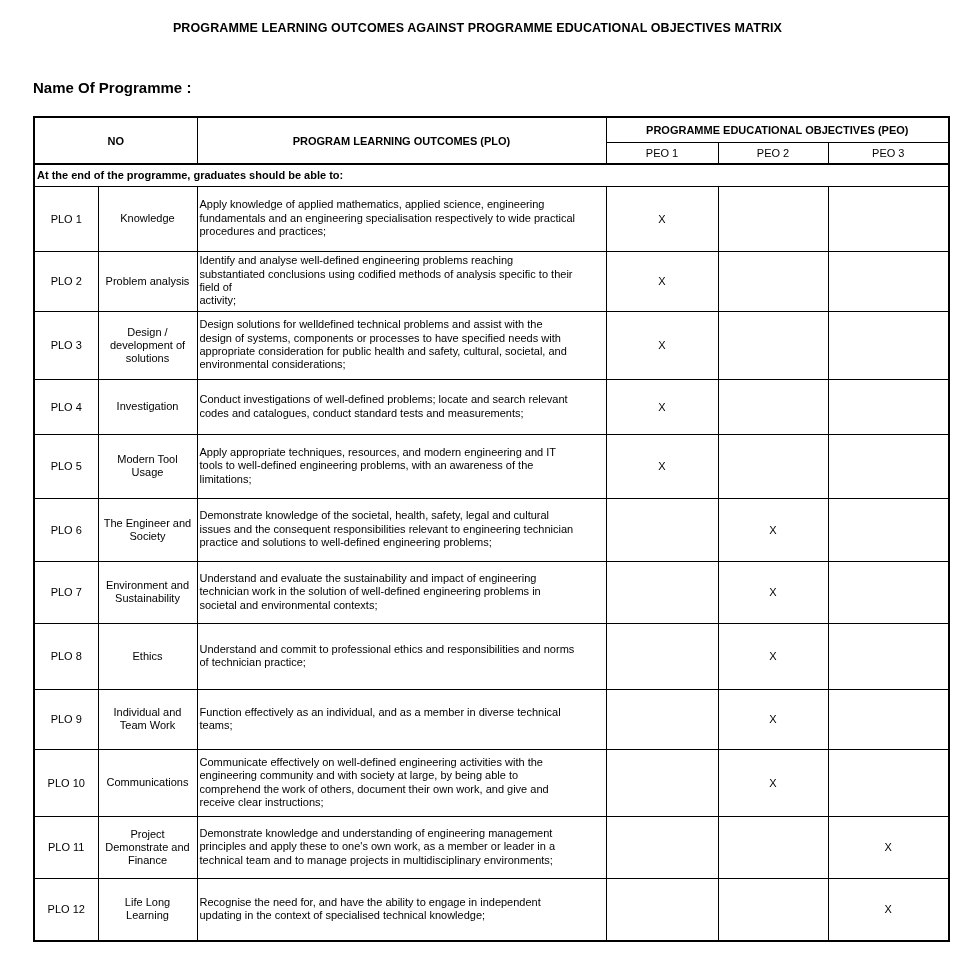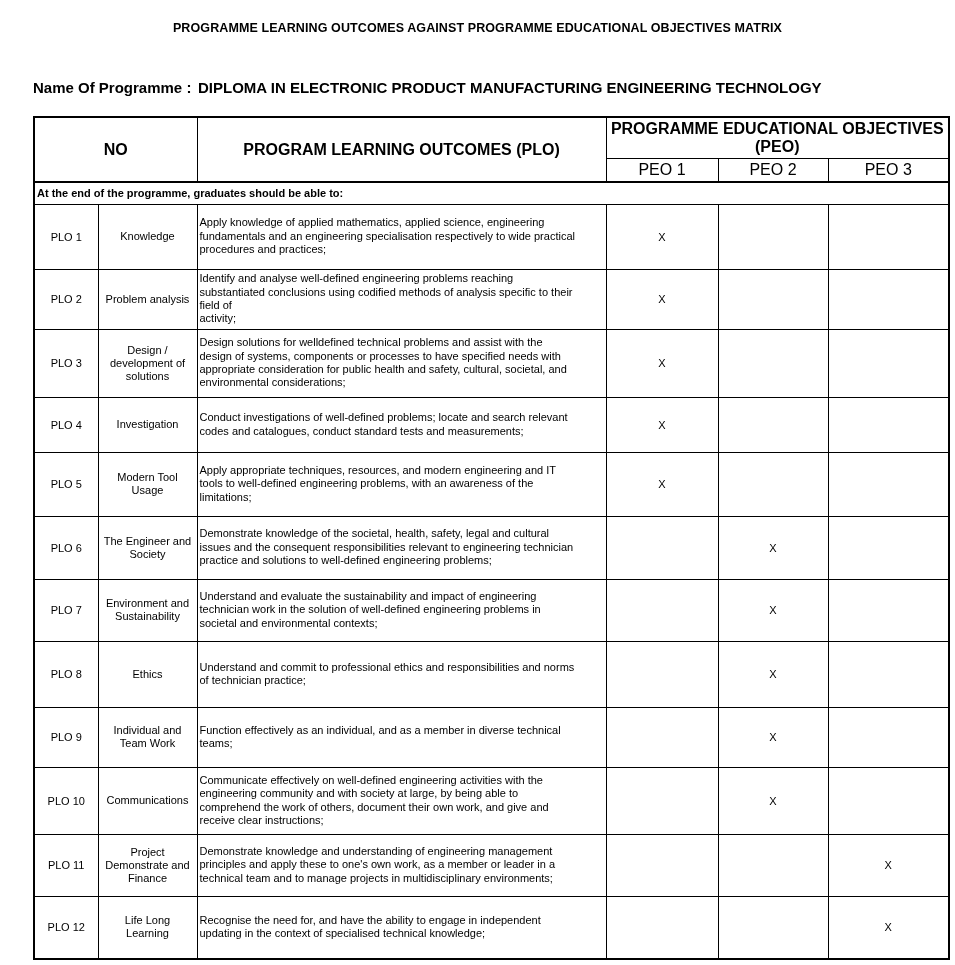--- a/index.html
+++ b/index.html
@@ -42,21 +42,21 @@
   .matrix-table td, .matrix-table th {
     border: 1px solid #000000;
     padding: 2px;
     overflow: hidden;
   }
   .matrix-table { border: 2px solid #000000; }
   .hdr {
     font-weight: bold;
     text-align: center;
     vertical-align: middle;
-    font-size: 16px;
+    font-size: 11px;
   }
   .hdr-sep { border-bottom: 2px solid #000000 !important; }
   .sub { font-weight: normal; margin-top: 7px; }
   .intro {
     text-align: left;
     vertical-align: middle;
     padding-left: 177px;
     font-weight: bold;
   }
   .c-no {
@@ -85,21 +85,20 @@
 </style>
 </head>
 <body>
 
 <div class="page">
 
   <div class="doc-title">PROGRAMME LEARNING OUTCOMES AGAINST PROGRAMME EDUCATIONAL OBJECTIVES MATRIX</div>
 
   <div class="programme-row">
     <div class="programme-label">Name Of Programme :</div>
-    <div class="programme-name">DIPLOMA IN ELECTRONIC PRODUCT MANUFACTURING ENGINEERING TECHNOLOGY</div>
   </div>
 
   <table class="matrix-table">
     <colgroup>
       <col style="width:64px">
       <col style="width:99px">
       <col style="width:409px">
       <col style="width:112px">
       <col style="width:110px">
       <col style="width:121px">

